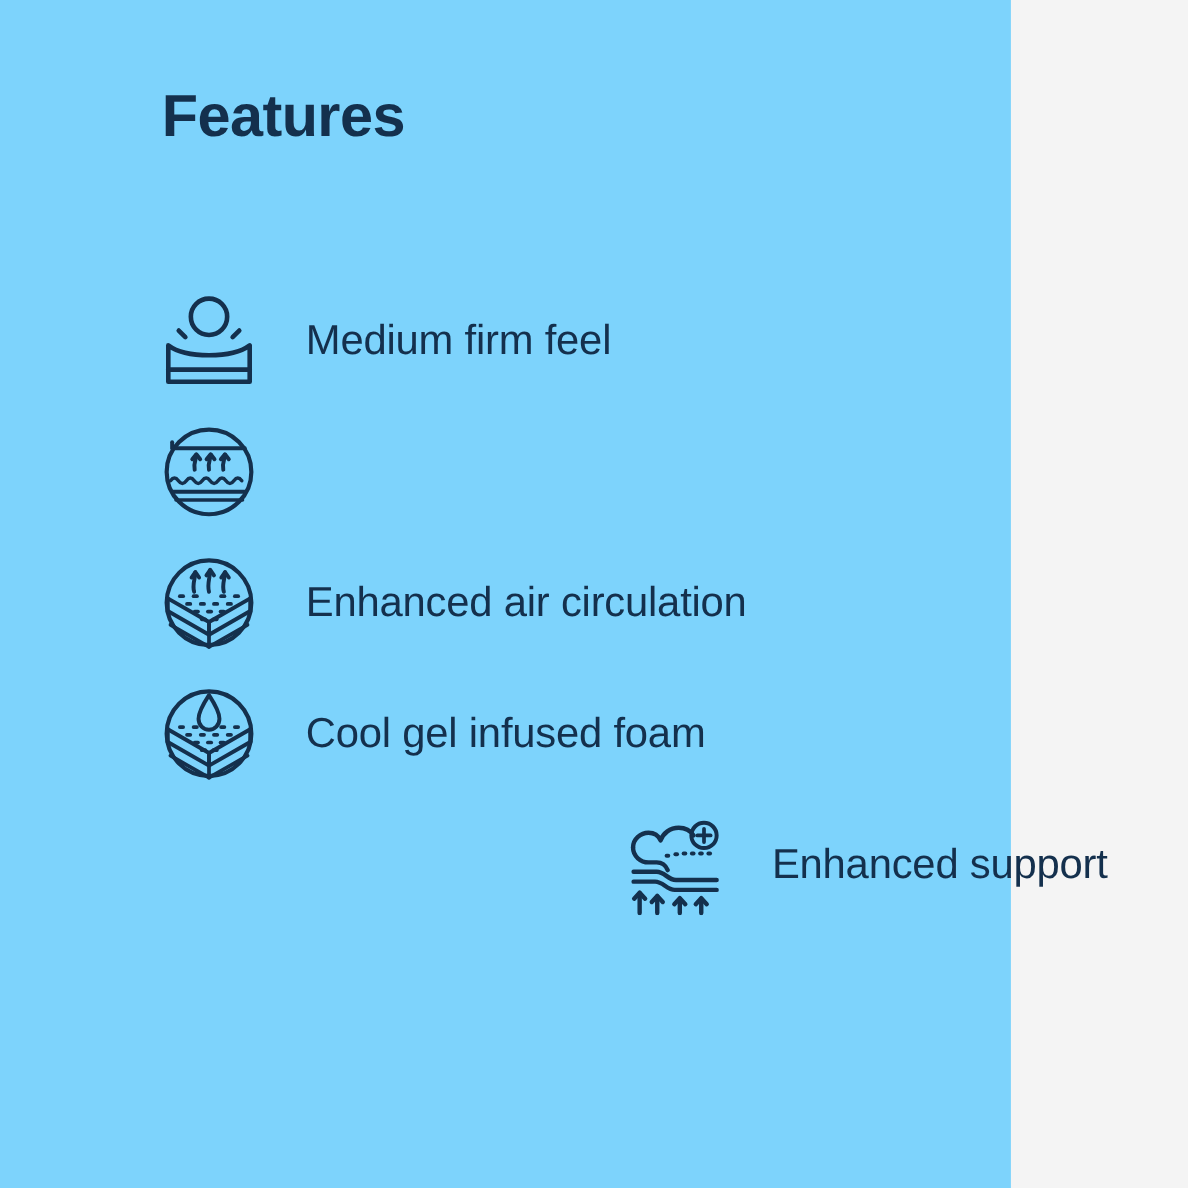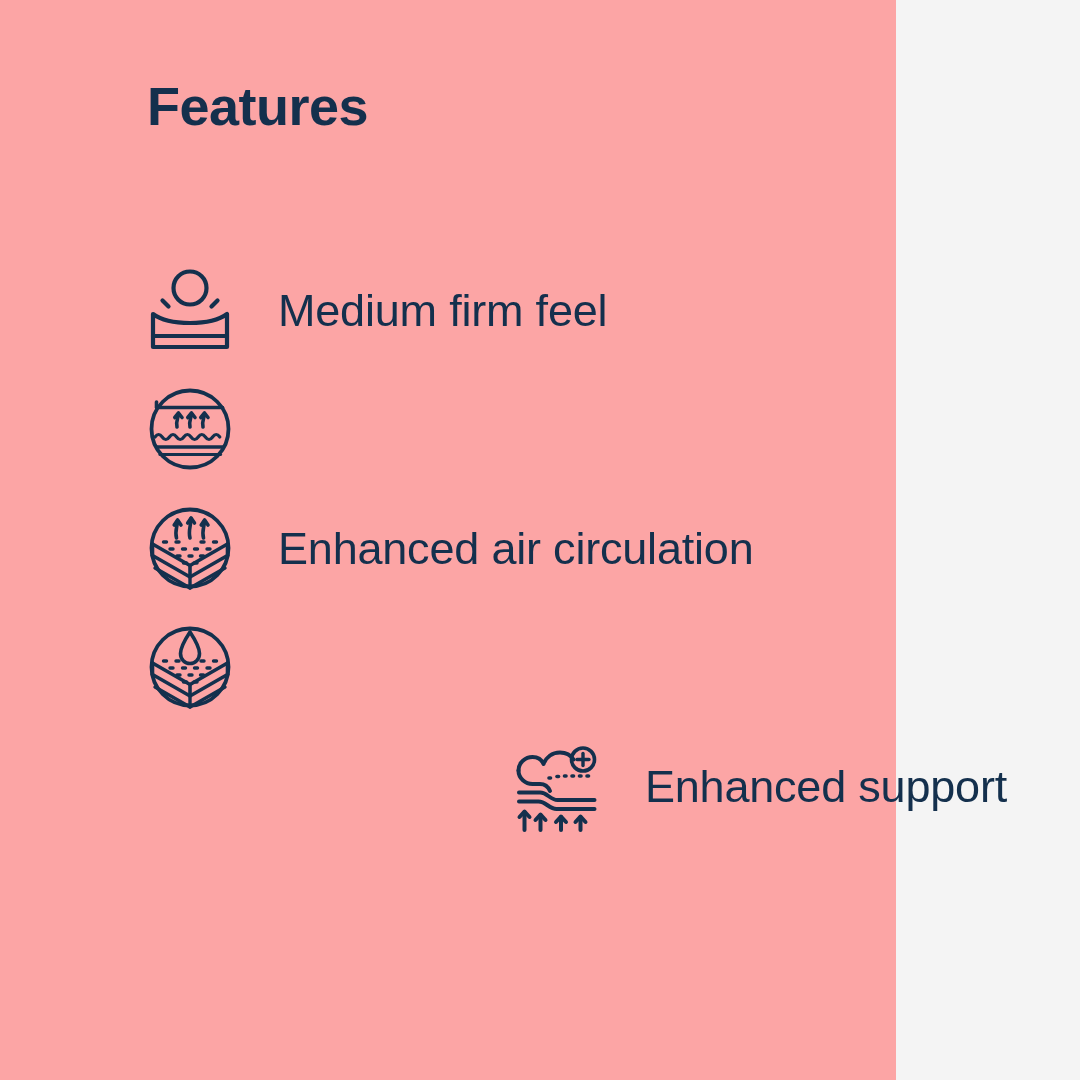--- a/index.html
+++ b/index.html
@@ -10,21 +10,22 @@
     width: 1080px;
     height: 1080px;
     background: #f4f4f4;
     font-family: "Liberation Sans", sans-serif;
     overflow: hidden;
   }
   .page {
     position: relative;
     width: 896px;
     height: 1080px;
-    background: #fca5a5;
+    background: #7dd3fc;
+    padding-left: 23px;
   }
   .page-title {
     position: absolute;
     left: 147px;
     top: 78px;
     font-size: 54px;
     font-weight: bold;
     color: #14304d;
     letter-spacing: -0.5px;
     line-height: 1.05;
@@ -54,21 +55,21 @@
     align-items: center;
     justify-content: center;
   }
   .feature-icon svg {
     display: block;
     width: 86px;
     height: 92px;
   }
   .feature-label {
     margin-left: 45px;
-    font-size: 45px;
+    font-size: 38px;
     font-weight: 400;
     color: #14304d;
     white-space: nowrap;
     line-height: 1;
     letter-spacing: -0.2px;
   }
 </style>
 </head>
 <body>
 
@@ -186,20 +187,21 @@
             <line x1="47.5" y1="47" x2="50.5" y2="47"></line>
             <line x1="60" y1="47" x2="63" y2="47"></line>
             <line x1="30" y1="54" x2="33" y2="54"></line>
             <line x1="42" y1="54" x2="45" y2="54"></line>
             <line x1="53.5" y1="54" x2="56.5" y2="54"></line>
             <line x1="36.5" y1="61" x2="39.5" y2="61"></line>
             <line x1="47" y1="61" x2="50" y2="61"></line>
           </g>
         </svg>
       </span>
+      <span class="feature-label">Cool gel infused foam</span>
     </div>
 
     <div class="feature-row">
       <span class="feature-icon">
         <svg viewBox="0 0 86 92" fill="none" stroke="#14304d" stroke-width="4" stroke-linecap="round" stroke-linejoin="round">
 
           <path d="M4.5 30.5 C 4.5 22.5, 11.5 17, 18.5 17 C 24.5 17, 28 20.5, 29.5 24
                    C 32 17.5, 38 12.5, 46 12.5 C 52.5 12.5, 57 15.5, 59.5 19.5"></path>
           <path d="M4.5 30.5 C 4.5 38.5, 11.5 44, 18.5 44 L 26 44 C 31.5 44, 34.5 47.5, 36 51"></path>
 

